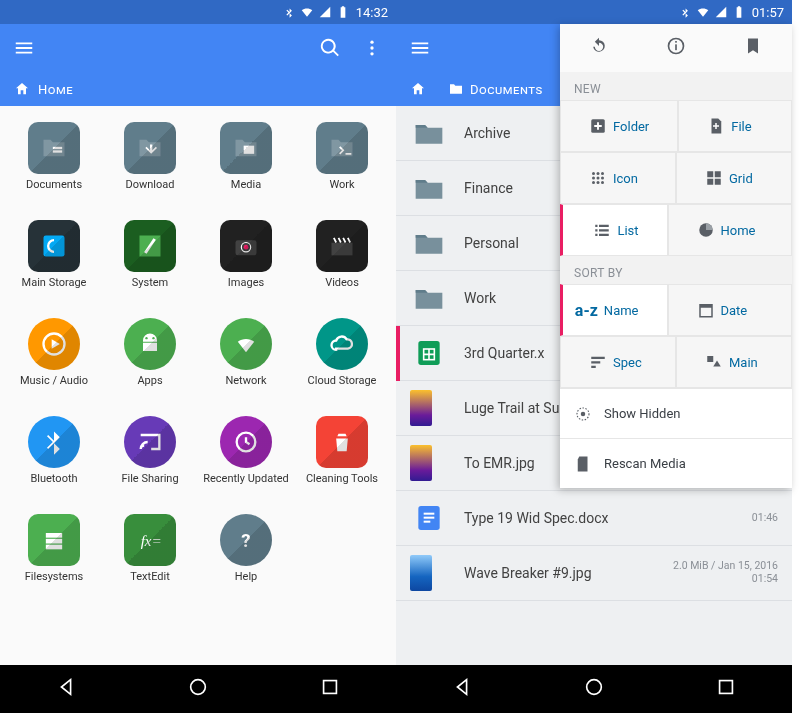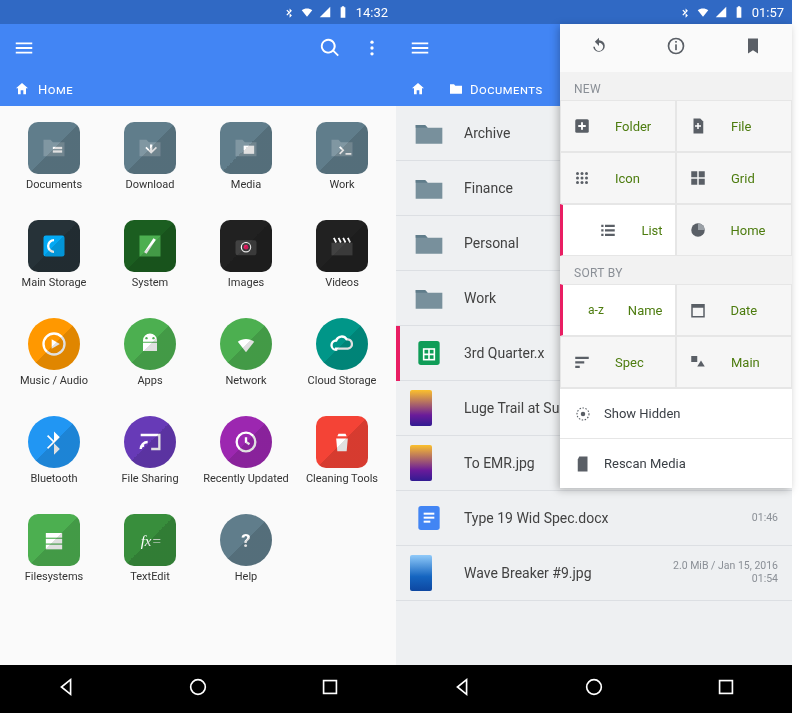--- a/index.html
+++ b/index.html
@@ -46,21 +46,21 @@
   .row-text { flex:1; display:flex; flex-direction:column; justify-content:center;}
   .row-text .fname { font-size: 14px; color: #424242; }
   .row-meta { font-size: 10.5px; color:#8a8f96; text-align:right; line-height:1.2;}
 
   
   .menu-panel { position: absolute; top: 24px; right: 0; width: 232px; background: #f2f2f2; box-shadow: -2px 2px 8px rgba(0,0,0,0.25); z-index: 50; }
   .menu-top { height: 48px; display:flex; align-items:center; justify-content:space-around; background:#fafafa; }
   .menu-top svg { width:20px; height:20px; fill:#5a5f66; }
   .menu-header { font-size: 12px; color: #8a8f96; padding: 10px 14px 4px; letter-spacing:0.3px; }
   .menu-row2 { display:flex; }
-  .menu-cell { flex:1; height: 52px; display:flex; align-items:center; padding:0 12px; gap:24px; background:#f6f6f6; border:1px solid #e6e6e6; font-size:13px; color:#4d7c0f;}
+  .menu-cell { flex:1; height: 52px; display:flex; align-items:center; padding:0 28px; gap:6px; background:#f6f6f6; border:1px solid #e6e6e6; font-size:13px; color:#0369a1;}
   .menu-cell.active { background:#fff; border-left:3px solid #e91e63; padding-left:9px;justify-content:flex-end;}
   .menu-cell svg { width:18px; height:18px; fill:#5a5f66; }
   .menu-full { height:50px; display:flex; align-items:center; padding:0 14px; gap:12px; background:#fff; font-size:13px; color:#3a3f45; border-top:1px solid #e6e6e6;}
   .menu-full svg { width:18px; height:18px; fill:#5a5f66;}
 
   .list-sel { position:absolute; left:0; top:220px; width:4px; height:55px; background:#e91e63; z-index:10;}
 </style>
 </head>
 <body>
 
@@ -518,21 +518,21 @@
           <svg viewBox="0 0 24 24">
               <circle cx="12" cy="12" r="9" fill="#5a5f66"></circle>
               <path d="M12 3a9 9 0 019 9h-9V3z" fill="#9aa0a6"></path>
             </svg>
           <span>Home</span>
         </div>
       </div>
       <div class="menu-header">SORT BY</div>
       <div class="menu-row2">
         <div class="menu-cell active">
-          <span style="font-size:12px;font-weight:400;">a-z</span>
+          <span style="font-size:16px;font-weight:700;">a-z</span>
           <span>Name</span>
         </div>
         <div class="menu-cell">
           <svg viewBox="0 0 24 24">
               <rect x="4" y="5" width="16" height="16" fill="none" stroke="#5a5f66" stroke-width="2"></rect>
               <rect x="4" y="5" width="16" height="4"></rect>
             </svg>
           <span>Date</span>
         </div>
       </div>

